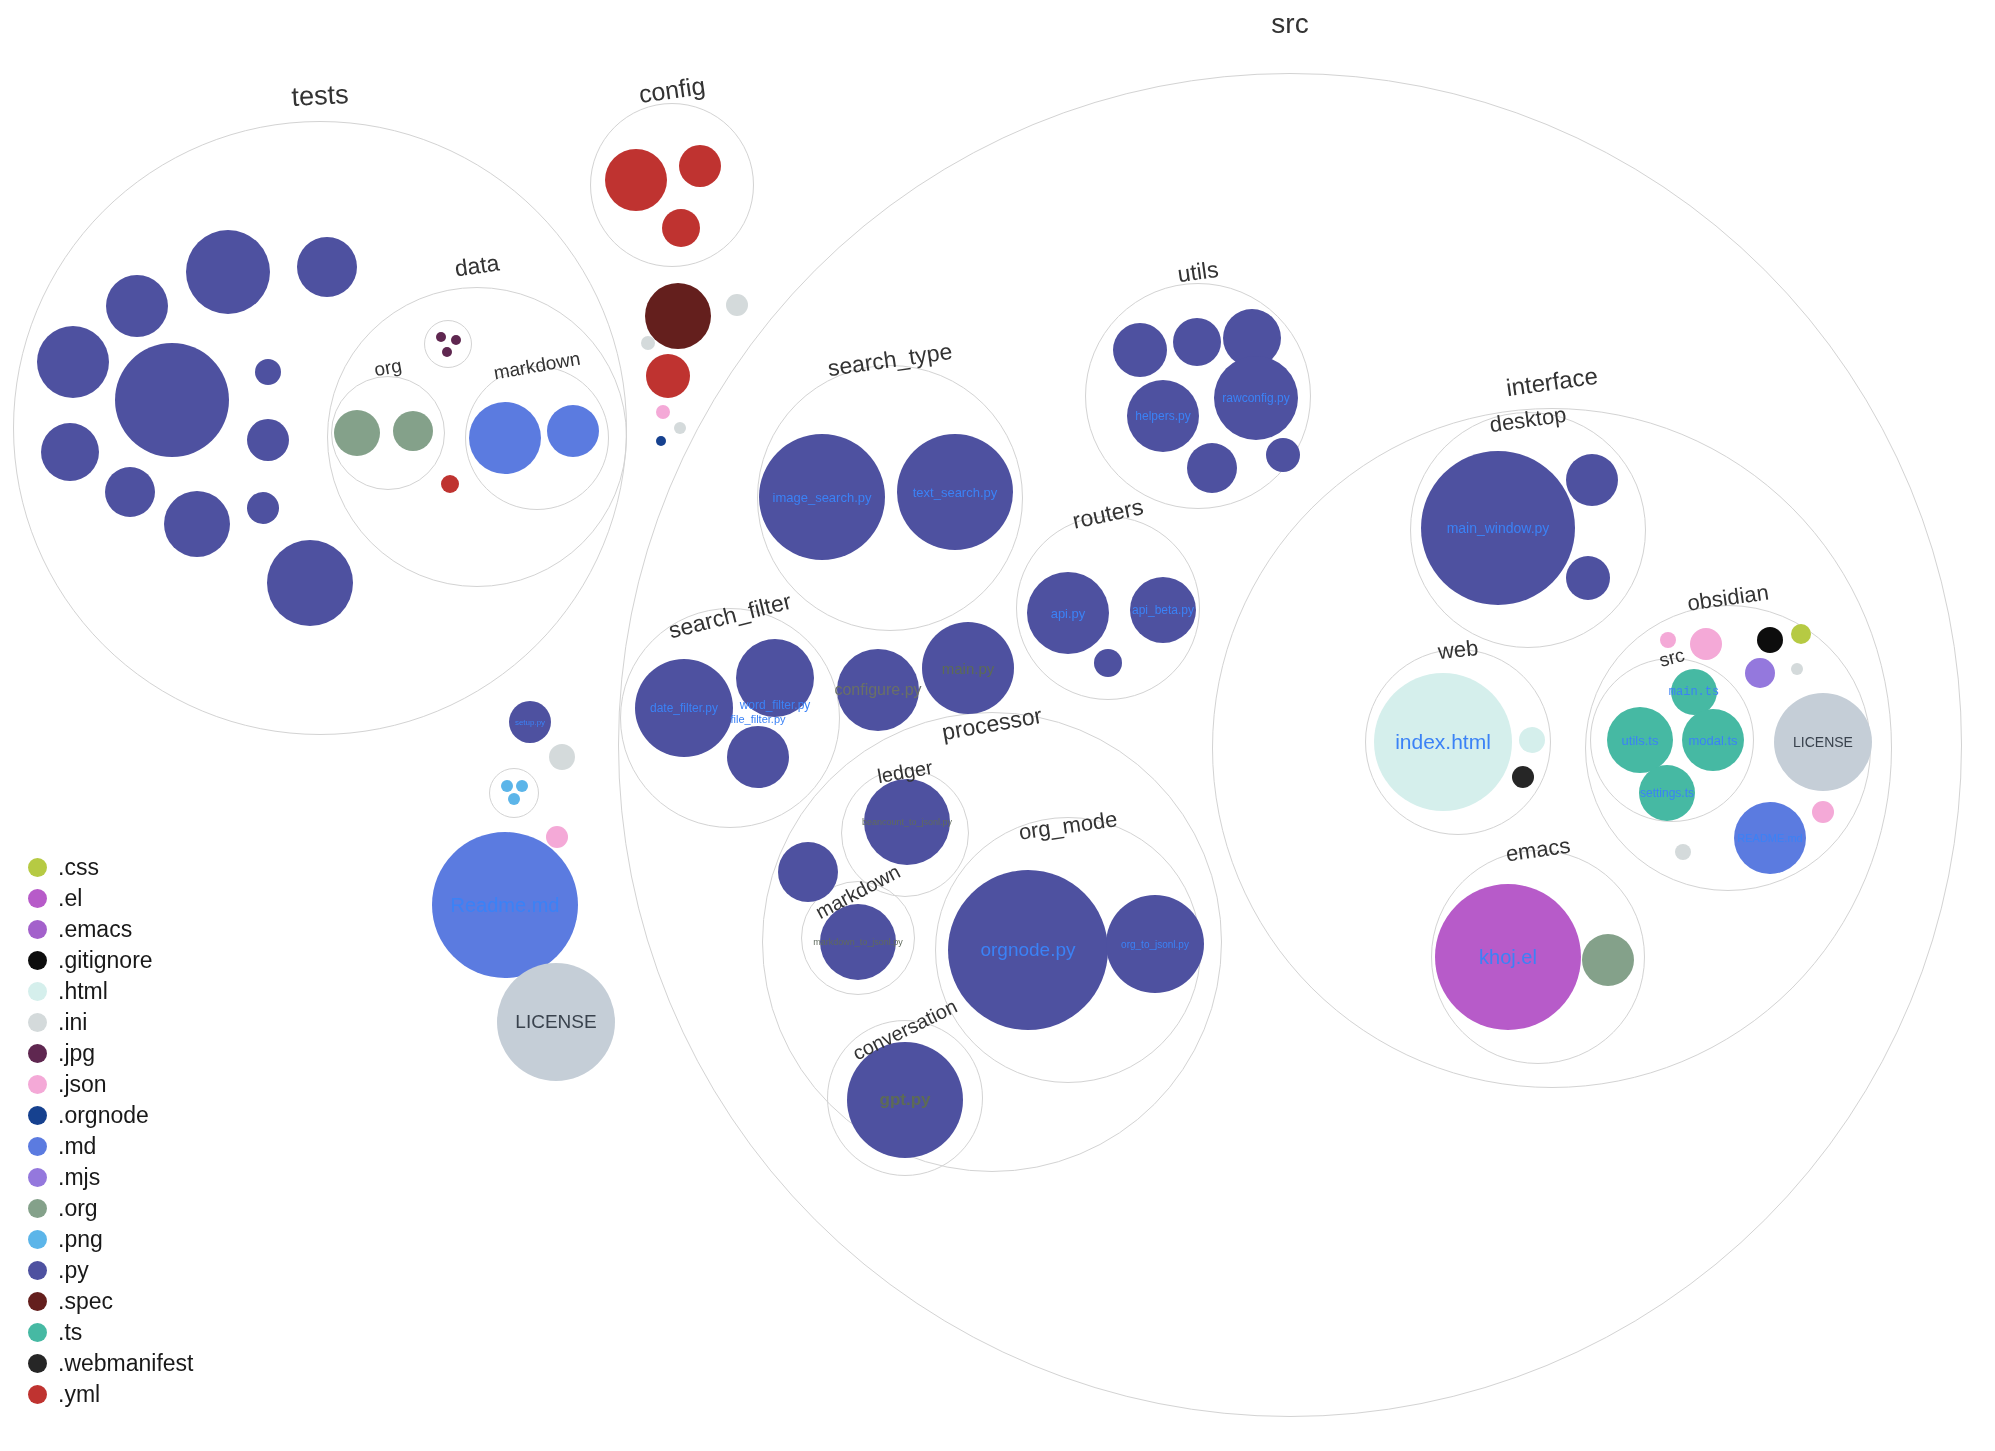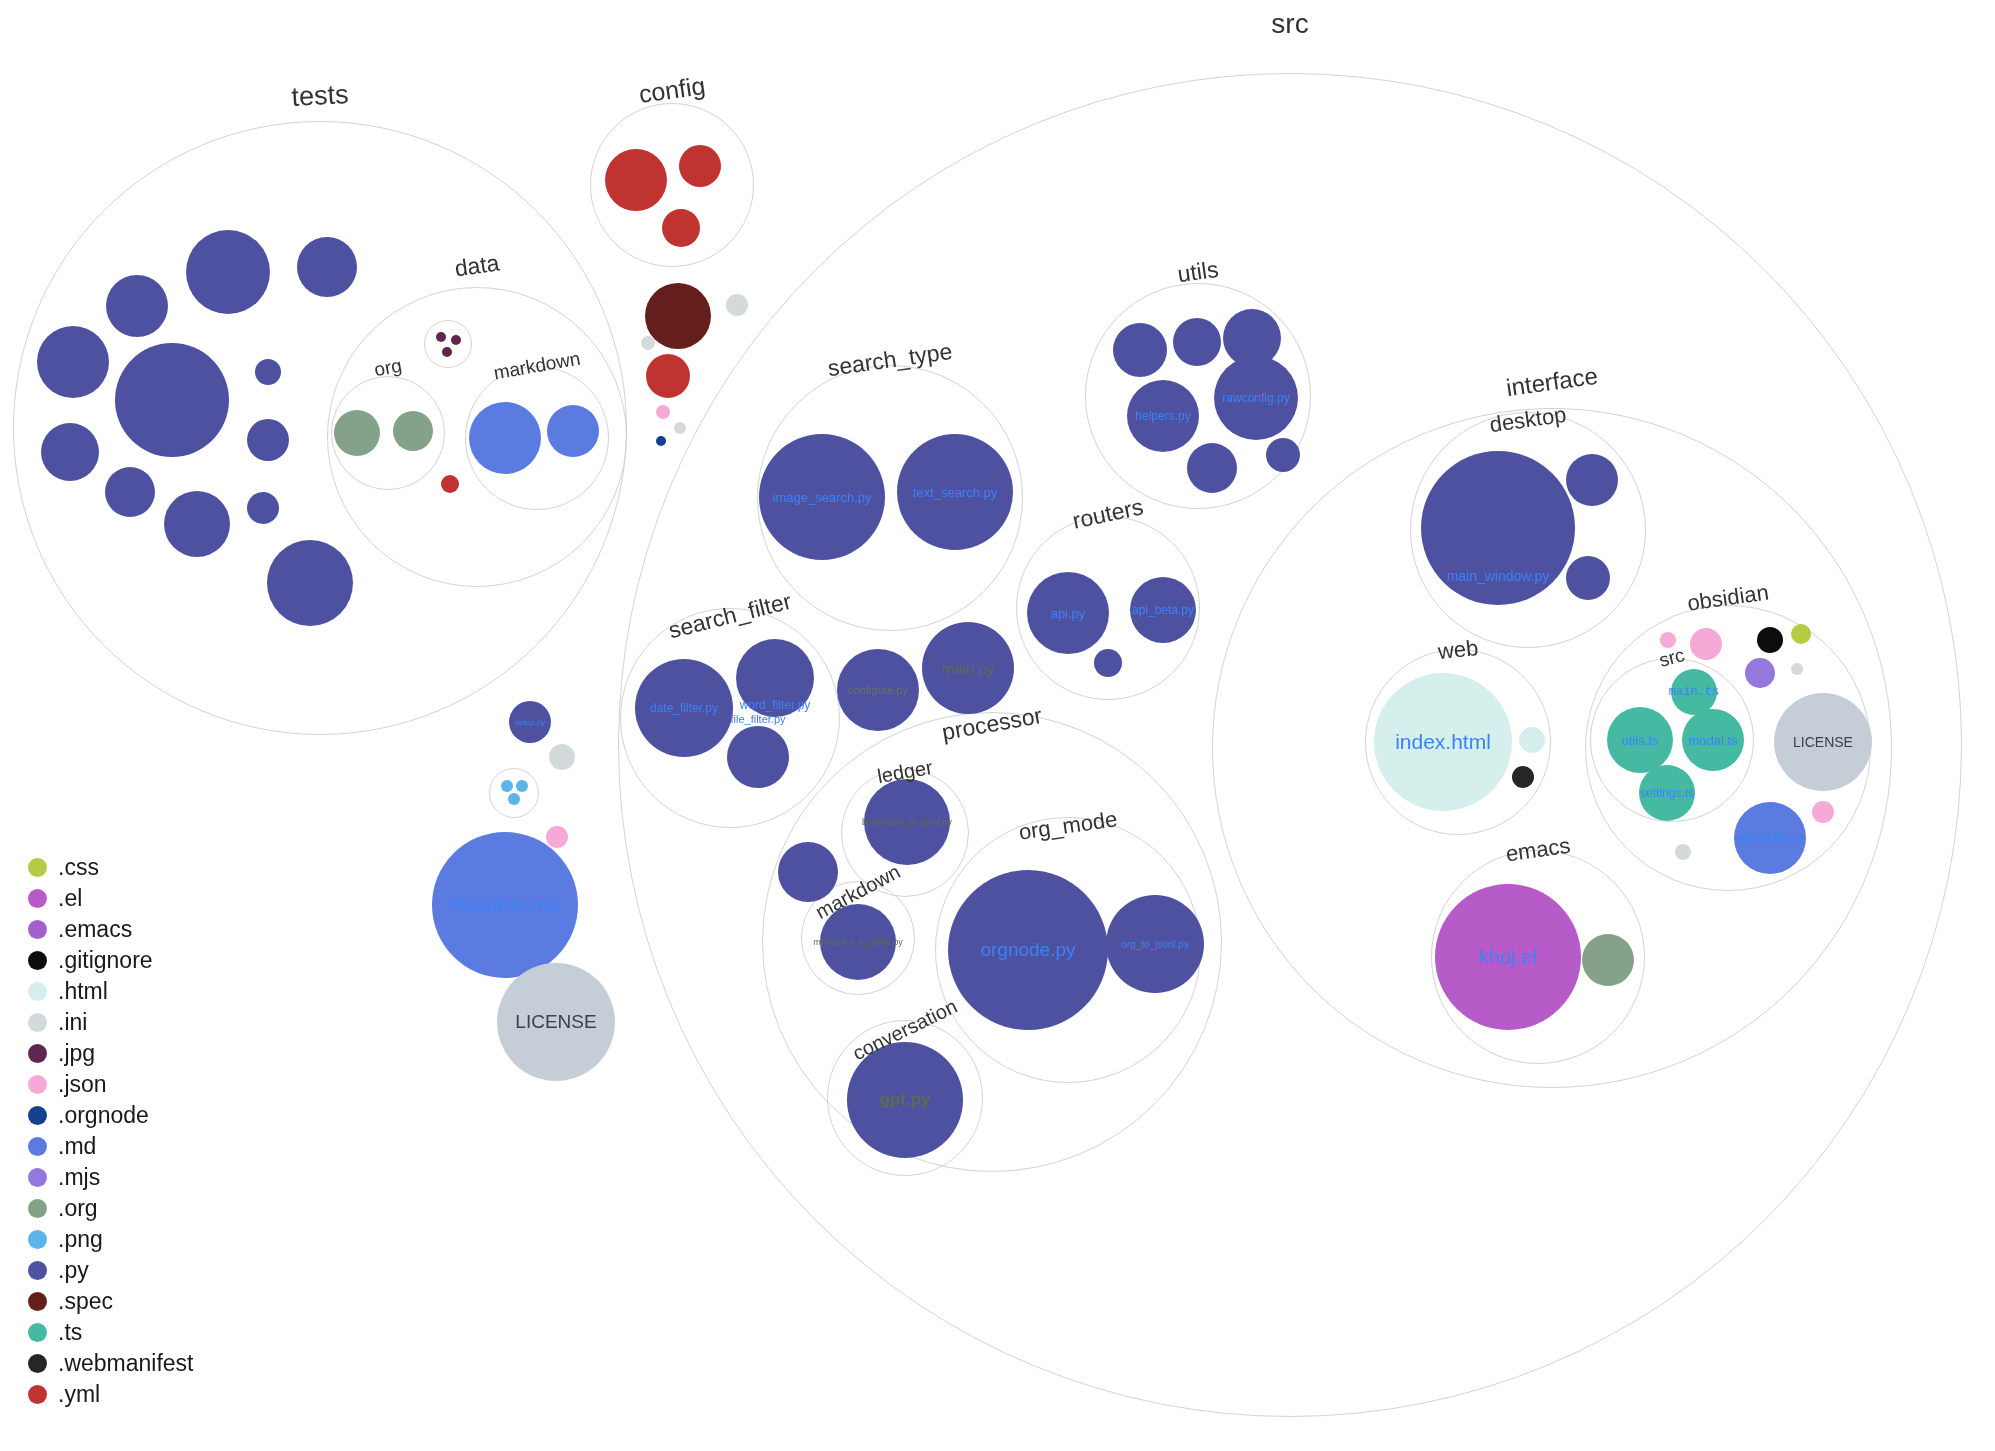--- a/index.html
+++ b/index.html
@@ -192,40 +192,40 @@
     <div class="node file" style="left: 1187px; top: 443px; height: 50px; width: 50px; background: rgb(78, 81, 160);"></div>
     <div class="node file" style="left: 1266px; top: 438px; height: 34px; width: 34px; background: rgb(78, 81, 160);"></div>
     <div class="node file" style="left: 1027px; top: 572px; height: 82px; width: 82px; background: rgb(78, 81, 160);"></div>
     <div class="lbl file-lbl" style="font-size: 13px; left: 1068px; top: 613px; transform: translate(-50%, -50%) rotate(0deg);">api.py</div>
     <div class="node file" style="left: 1130px; top: 577px; height: 66px; width: 66px; background: rgb(78, 81, 160);"></div>
     <div class="lbl file-lbl" style="font-size: 12px; left: 1163px; top: 610px; transform: translate(-50%, -50%) rotate(0deg);">api_beta.py</div>
     <div class="node file" style="left: 1094px; top: 649px; height: 28px; width: 28px; background: rgb(78, 81, 160);"></div>
     <div class="node file" style="left: 922px; top: 622px; height: 92px; width: 92px; background: rgb(78, 81, 160);"></div>
     <div class="lbl file-lbl" style="font-size: 15px; color: rgb(93, 107, 85); left: 968px; top: 668px; transform: translate(-50%, -50%) rotate(0deg);">main.py</div>
     <div class="node file" style="left: 837px; top: 649px; height: 82px; width: 82px; background: rgb(78, 81, 160);"></div>
-    <div class="lbl file-lbl" style="font-size: 11px; color: rgb(106, 112, 102); left: 878px; top: 690px; transform: translate(-50%, -50%) rotate(0deg);">configure.py</div>
+    <div class="lbl file-lbl" style="font-size: 16px; color: rgb(106, 112, 102); left: 878px; top: 690px; transform: translate(-50%, -50%) rotate(0deg);">configure.py</div>
     <div class="node file" style="left: 635px; top: 659px; height: 98px; width: 98px; background: rgb(78, 81, 160);"></div>
     <div class="lbl file-lbl" style="font-size: 12px; left: 684px; top: 708px; transform: translate(-50%, -50%) rotate(0deg);">date_filter.py</div>
     <div class="node file" style="left: 736px; top: 639px; height: 78px; width: 78px; background: rgb(78, 81, 160);"></div>
     <div class="lbl file-lbl" style="font-size: 12px; left: 775px; top: 678px; transform: translate(-50%, -50%) rotate(0deg); margin-top: 27px;">word_filter.py</div>
     <div class="node file" style="left: 727px; top: 726px; height: 62px; width: 62px; background: rgb(78, 81, 160);"></div>
     <div class="lbl file-lbl" style="font-size: 11px; left: 758px; top: 719px; transform: translate(-50%, -50%) rotate(0deg);">file_filter.py</div>
     <div class="node file" style="left: 864px; top: 779px; height: 86px; width: 86px; background: rgb(78, 81, 160);"></div>
     <div class="lbl file-lbl" style="font-size: 9px; color: rgb(96, 106, 94); left: 907px; top: 822px; transform: translate(-50%, -50%) rotate(0deg);">beancount_to_jsonl.py</div>
     <div class="node file" style="left: 778px; top: 842px; height: 60px; width: 60px; background: rgb(78, 81, 160);"></div>
     <div class="node file" style="left: 820px; top: 904px; height: 76px; width: 76px; background: rgb(78, 81, 160);"></div>
     <div class="lbl file-lbl" style="font-size: 9px; color: rgb(96, 106, 94); left: 858px; top: 942px; transform: translate(-50%, -50%) rotate(0deg);">markdown_to_jsonl.py</div>
     <div class="node file" style="left: 948px; top: 870px; height: 160px; width: 160px; background: rgb(78, 81, 160);"></div>
     <div class="lbl file-lbl" style="font-size: 19px; left: 1028px; top: 950px; transform: translate(-50%, -50%) rotate(0deg);">orgnode.py</div>
     <div class="node file" style="left: 1106px; top: 895px; height: 98px; width: 98px; background: rgb(78, 81, 160);"></div>
     <div class="lbl file-lbl" style="font-size: 10px; left: 1155px; top: 944px; transform: translate(-50%, -50%) rotate(0deg);">org_to_jsonl.py</div>
     <div class="node file" style="left: 847px; top: 1042px; height: 116px; width: 116px; background: rgb(78, 81, 160);"></div>
     <div class="lbl file-lbl" style="font-size: 17px; color: rgb(93, 107, 85); left: 905px; top: 1100px; transform: translate(-50%, -50%) rotate(0deg); font-weight: bold;">gpt.py</div>
     <div class="node file" style="left: 1421px; top: 451px; height: 154px; width: 154px; background: rgb(78, 81, 160);"></div>
-    <div class="lbl file-lbl" style="font-size: 14px; left: 1498px; top: 528px; transform: translate(-50%, -50%) rotate(0deg); margin-top: 48px;">main_window.py</div>
+    <div class="lbl file-lbl" style="font-size: 14px; left: 1498px; top: 528px; transform: translate(-50%, -50%) rotate(0deg);">main_window.py</div>
     <div class="node file" style="left: 1566px; top: 454px; height: 52px; width: 52px; background: rgb(78, 81, 160);"></div>
     <div class="node file" style="left: 1566px; top: 556px; height: 44px; width: 44px; background: rgb(78, 81, 160);"></div>
     <div class="node file" style="left: 1374px; top: 673px; height: 138px; width: 138px; background: rgb(213, 239, 236);"></div>
     <div class="lbl file-lbl" style="font-size: 21px; left: 1443px; top: 742px; transform: translate(-50%, -50%) rotate(0deg);">index.html</div>
     <div class="node file" style="left: 1519px; top: 727px; height: 26px; width: 26px; background: rgb(213, 239, 236);"></div>
     <div class="node file" style="left: 1512px; top: 766px; height: 22px; width: 22px; background: rgb(38, 38, 38);"></div>
     <div class="node file" style="left: 1435px; top: 884px; height: 146px; width: 146px; background: rgb(183, 91, 201);"></div>
     <div class="lbl file-lbl" style="font-size: 20px; left: 1508px; top: 957px; transform: translate(-50%, -50%) rotate(0deg);">khoj.el</div>
     <div class="node file" style="left: 1582px; top: 934px; height: 52px; width: 52px; background: rgb(132, 161, 138);"></div>
     <div class="node file" style="left: 1671px; top: 669px; height: 46px; width: 46px; background: rgb(70, 185, 163);"></div>

